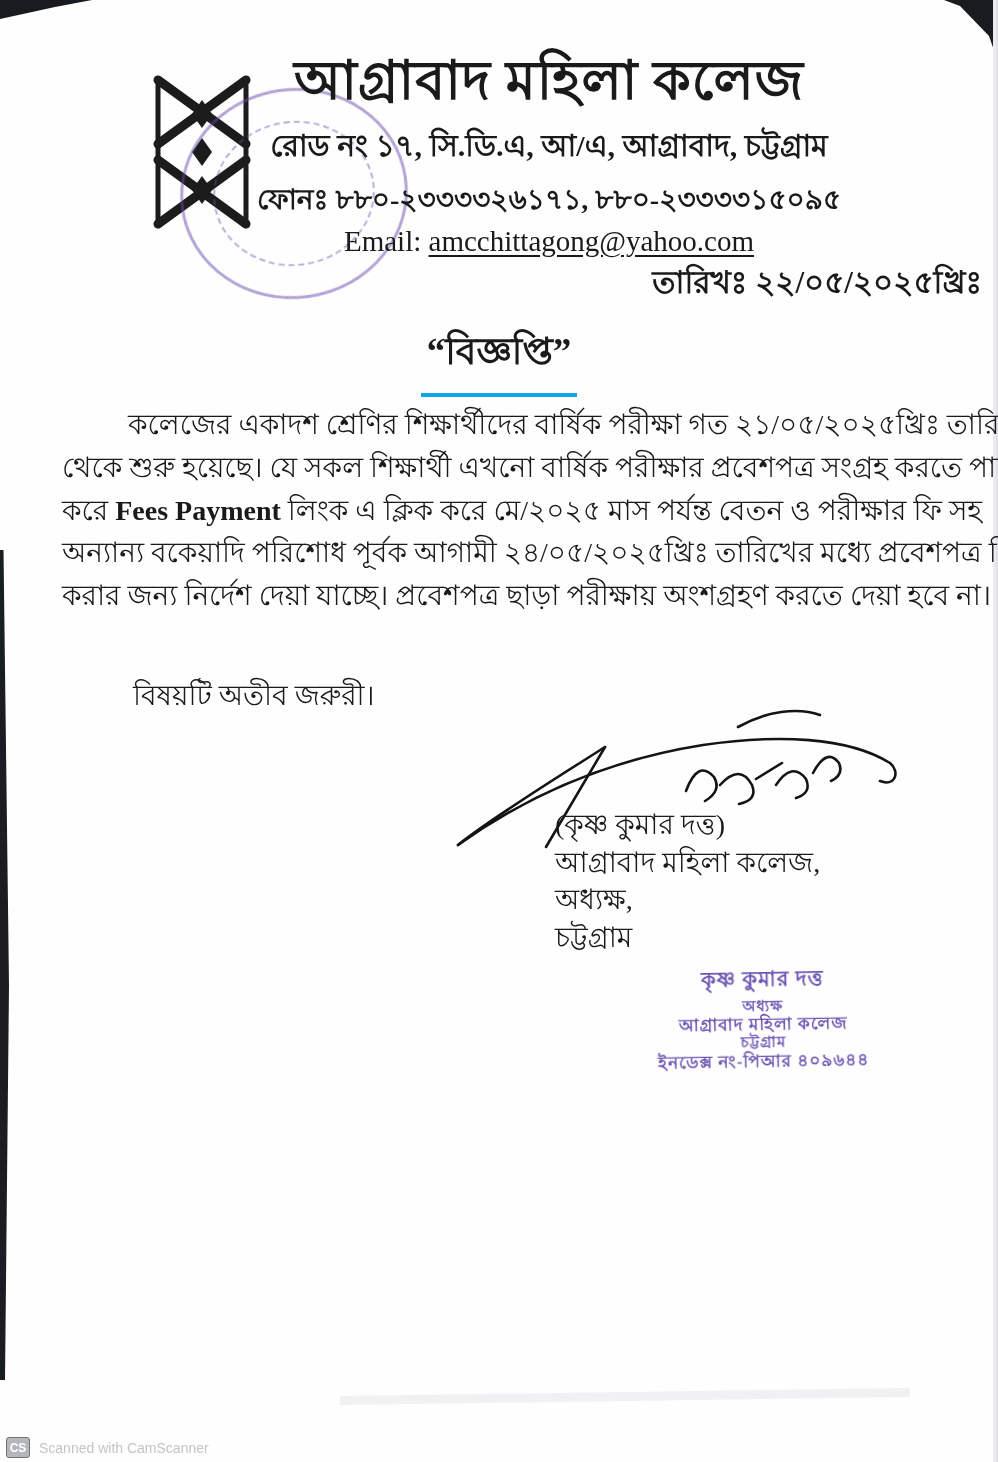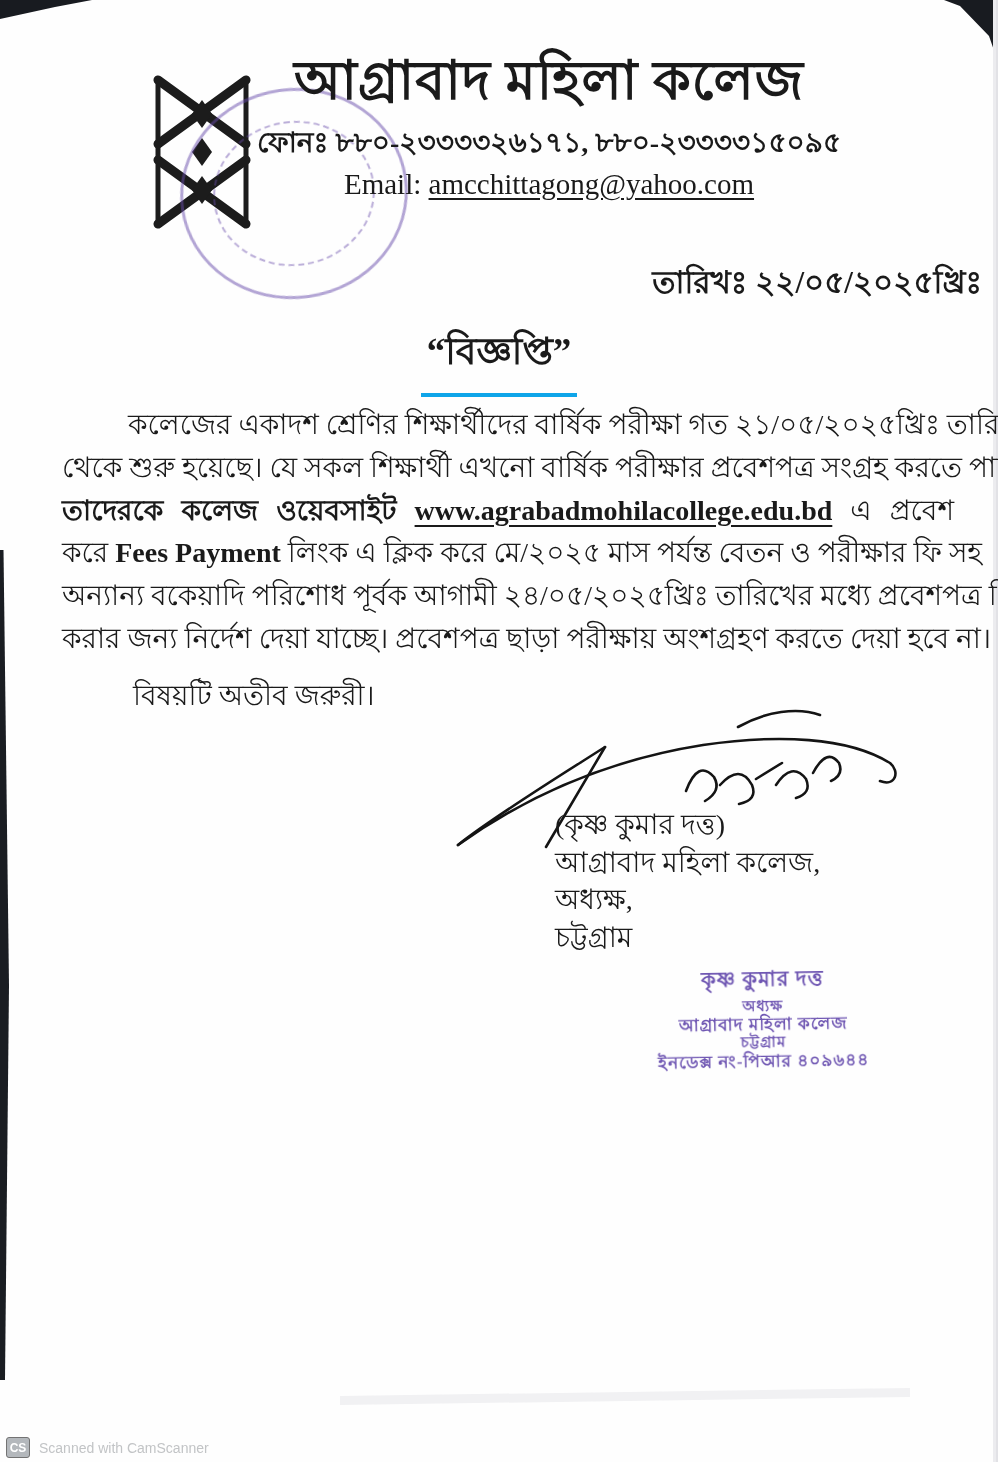--- a/index.html
+++ b/index.html
@@ -102,34 +102,34 @@
       <polygon points="50,104 60,118 50,132 40,118"></polygon>
     </g>
   </svg>
 
   <div class="stamp-ring">
     <div class="inner"></div>
   </div>
 
   <div class="header-text">
     <div class="college-name">আগ্রাবাদ মহিলা কলেজ</div>
+    <div class="address-line">রোড নং ১৭, সি.ডি.এ, আ/এ, আগ্রাবাদ, চট্টগ্রাম</div>
     <div class="phone-line">ফোনঃ ৮৮০-২৩৩৩৩২৬১৭১, ৮৮০-২৩৩৩৩১৫০৯৫</div>
     <div class="email-line"><span>Email:</span> <span class="addr">amcchittagong@yahoo.com</span></div>
   </div>
 
   <div class="date-line">তারিখঃ ২২/০৫/২০২৫খ্রিঃ</div>
 
   <div class="title-wrap">
     <span class="notice-title">“বিজ্ঞপ্তি”</span>
   </div>
 
   <div class="body-text">
     <span class="ln indent">কলেজের একাদশ শ্রেণির শিক্ষার্থীদের বার্ষিক পরীক্ষা গত ২১/০৫/২০২৫খ্রিঃ তারিখ</span>
     <span class="ln">থেকে শুরু হয়েছে। যে সকল শিক্ষার্থী এখনো বার্ষিক পরীক্ষার প্রবেশপত্র সংগ্রহ করতে পারেনি</span>
-    <span class="ln"><span class="b">তাদেরকে কলেজ ওয়েবসাইট </span><span class="site-url">www.agrabadmohilacollege.edu.bd</span><span> এ প্রবেশ</span></span>
     <span class="ln"><span>করে </span><span class="latin">Fees Payment</span><span> লিংক এ ক্লিক করে মে/২০২৫ মাস পর্যন্ত বেতন ও পরীক্ষার ফি সহ</span></span>
     <span class="ln">অন্যান্য বকেয়াদি পরিশোধ পূর্বক আগামী ২৪/০৫/২০২৫খ্রিঃ তারিখের মধ্যে প্রবেশপত্র প্রিন্ট</span>
     <span class="ln last">করার জন্য নির্দেশ দেয়া যাচ্ছে। প্রবেশপত্র ছাড়া পরীক্ষায় অংশগ্রহণ করতে দেয়া হবে না।</span>
   </div>
 
   <div class="urgent">বিষয়টি অতীব জরুরী।</div>
 
   <svg class="sig-svg" viewBox="0 0 470 175">
     <g stroke="#141414" stroke-width="2.6" fill="none" stroke-linecap="round">
       <path d="M10,150 C 80,100 160,65 255,50 C 330,39 400,42 442,68 C 452,76 448,92 432,86"></path>

